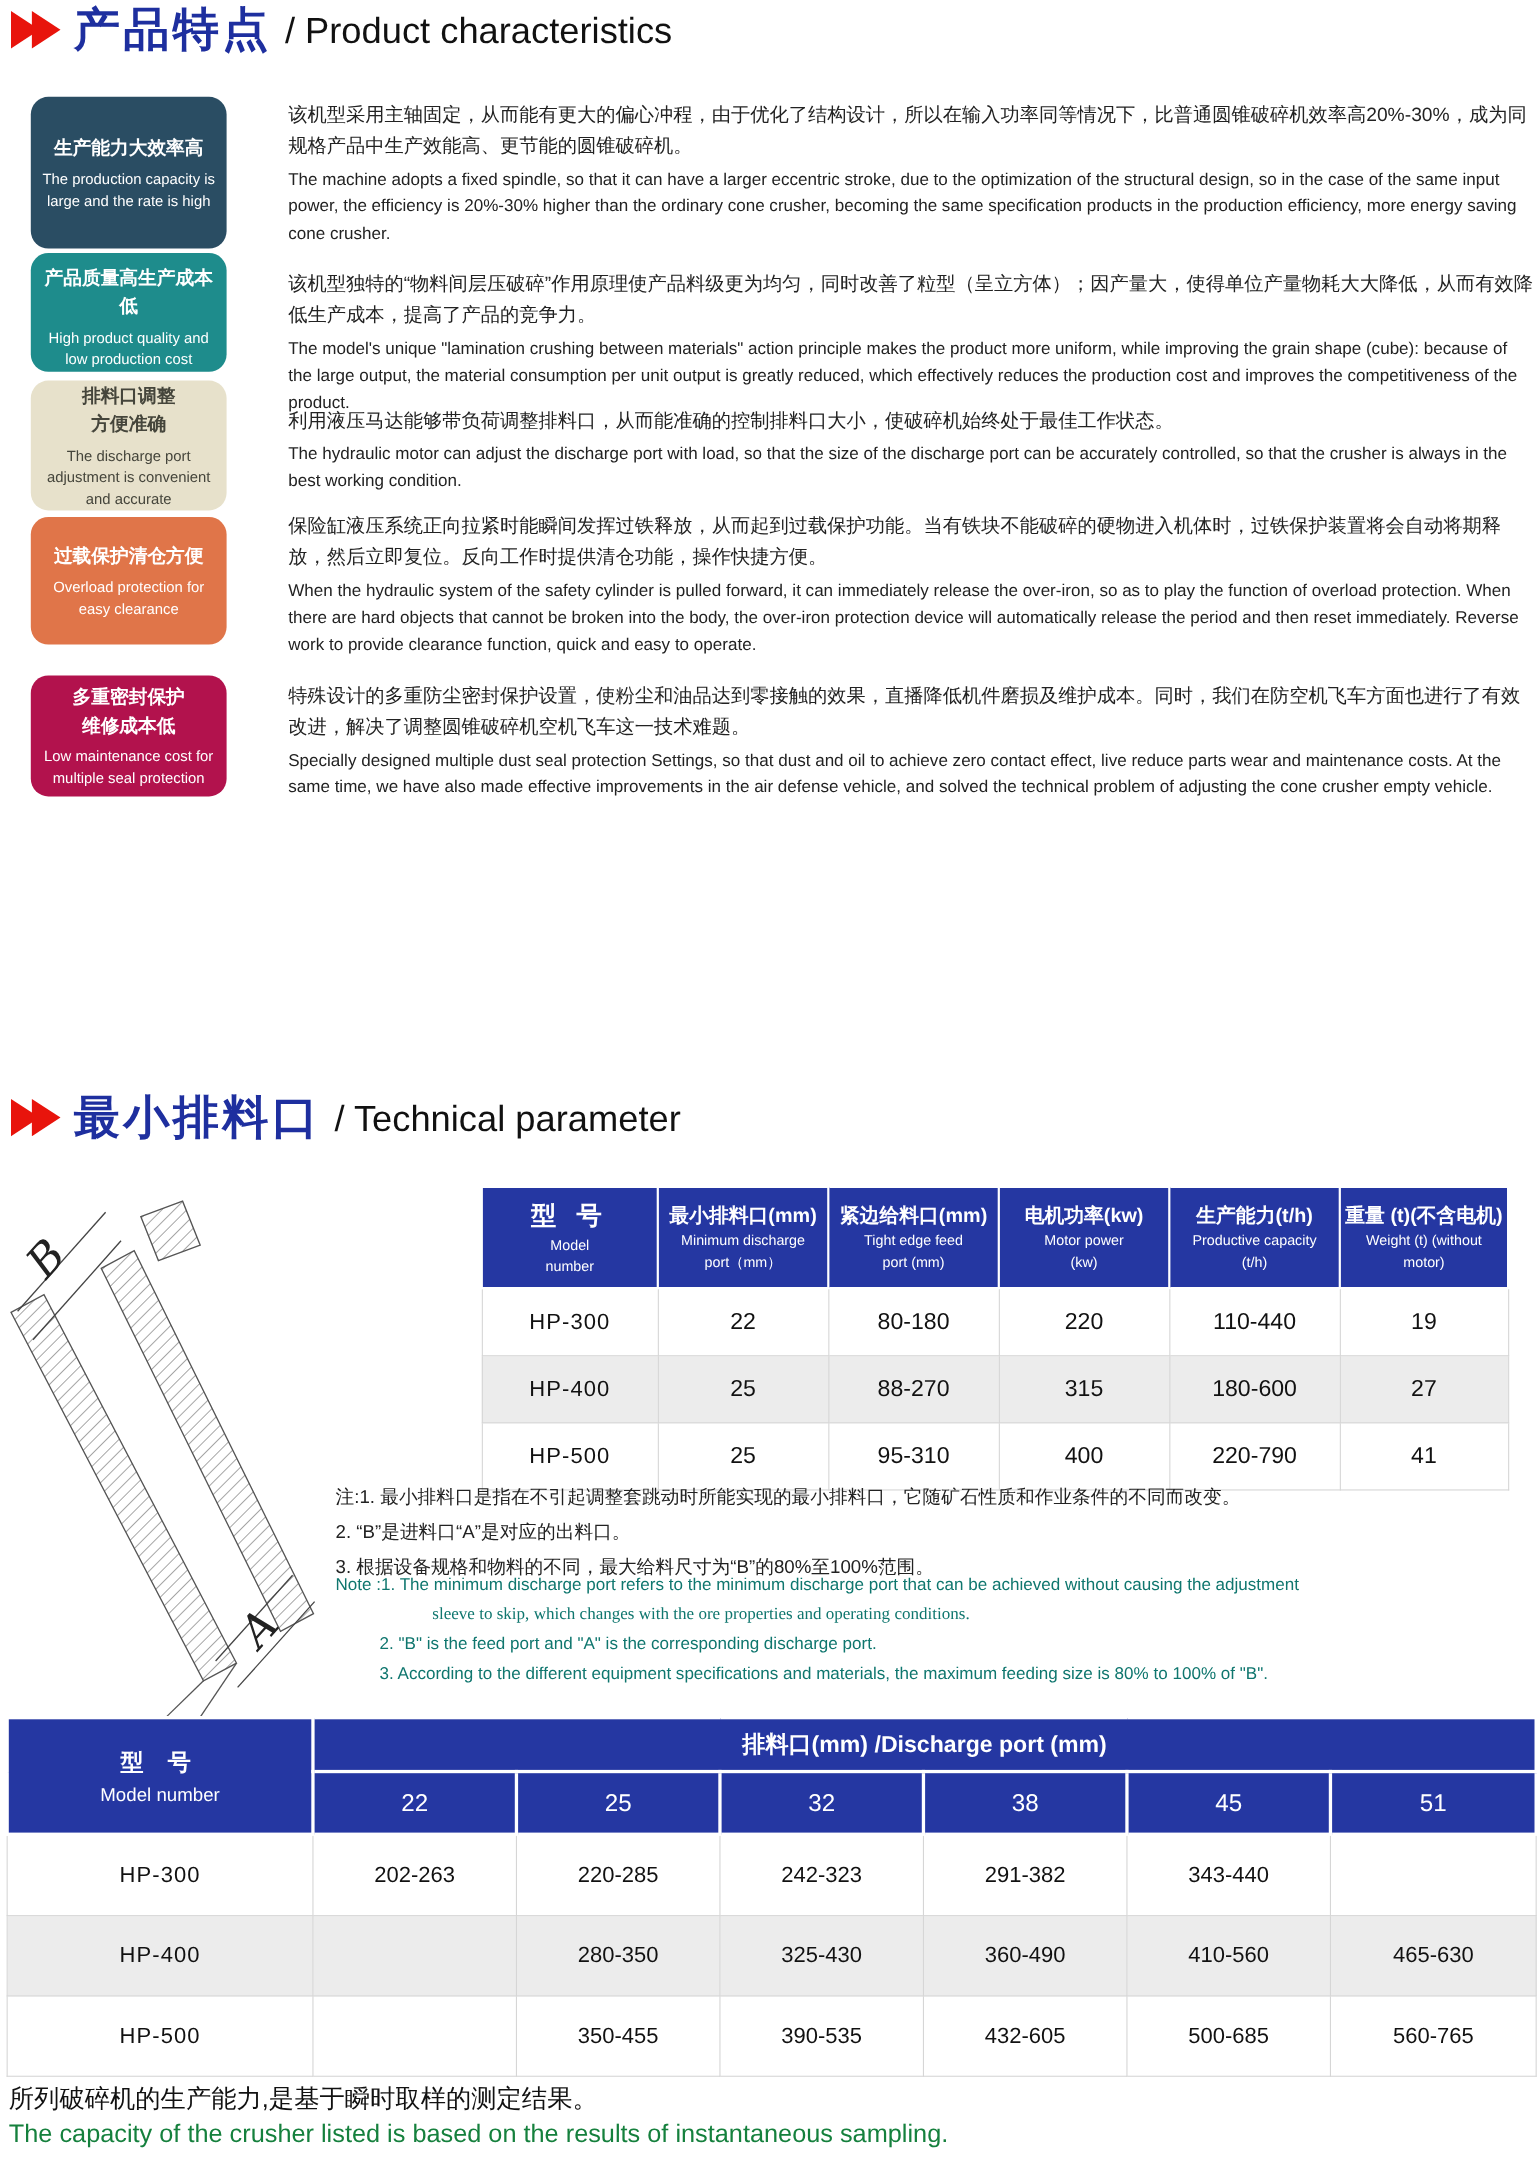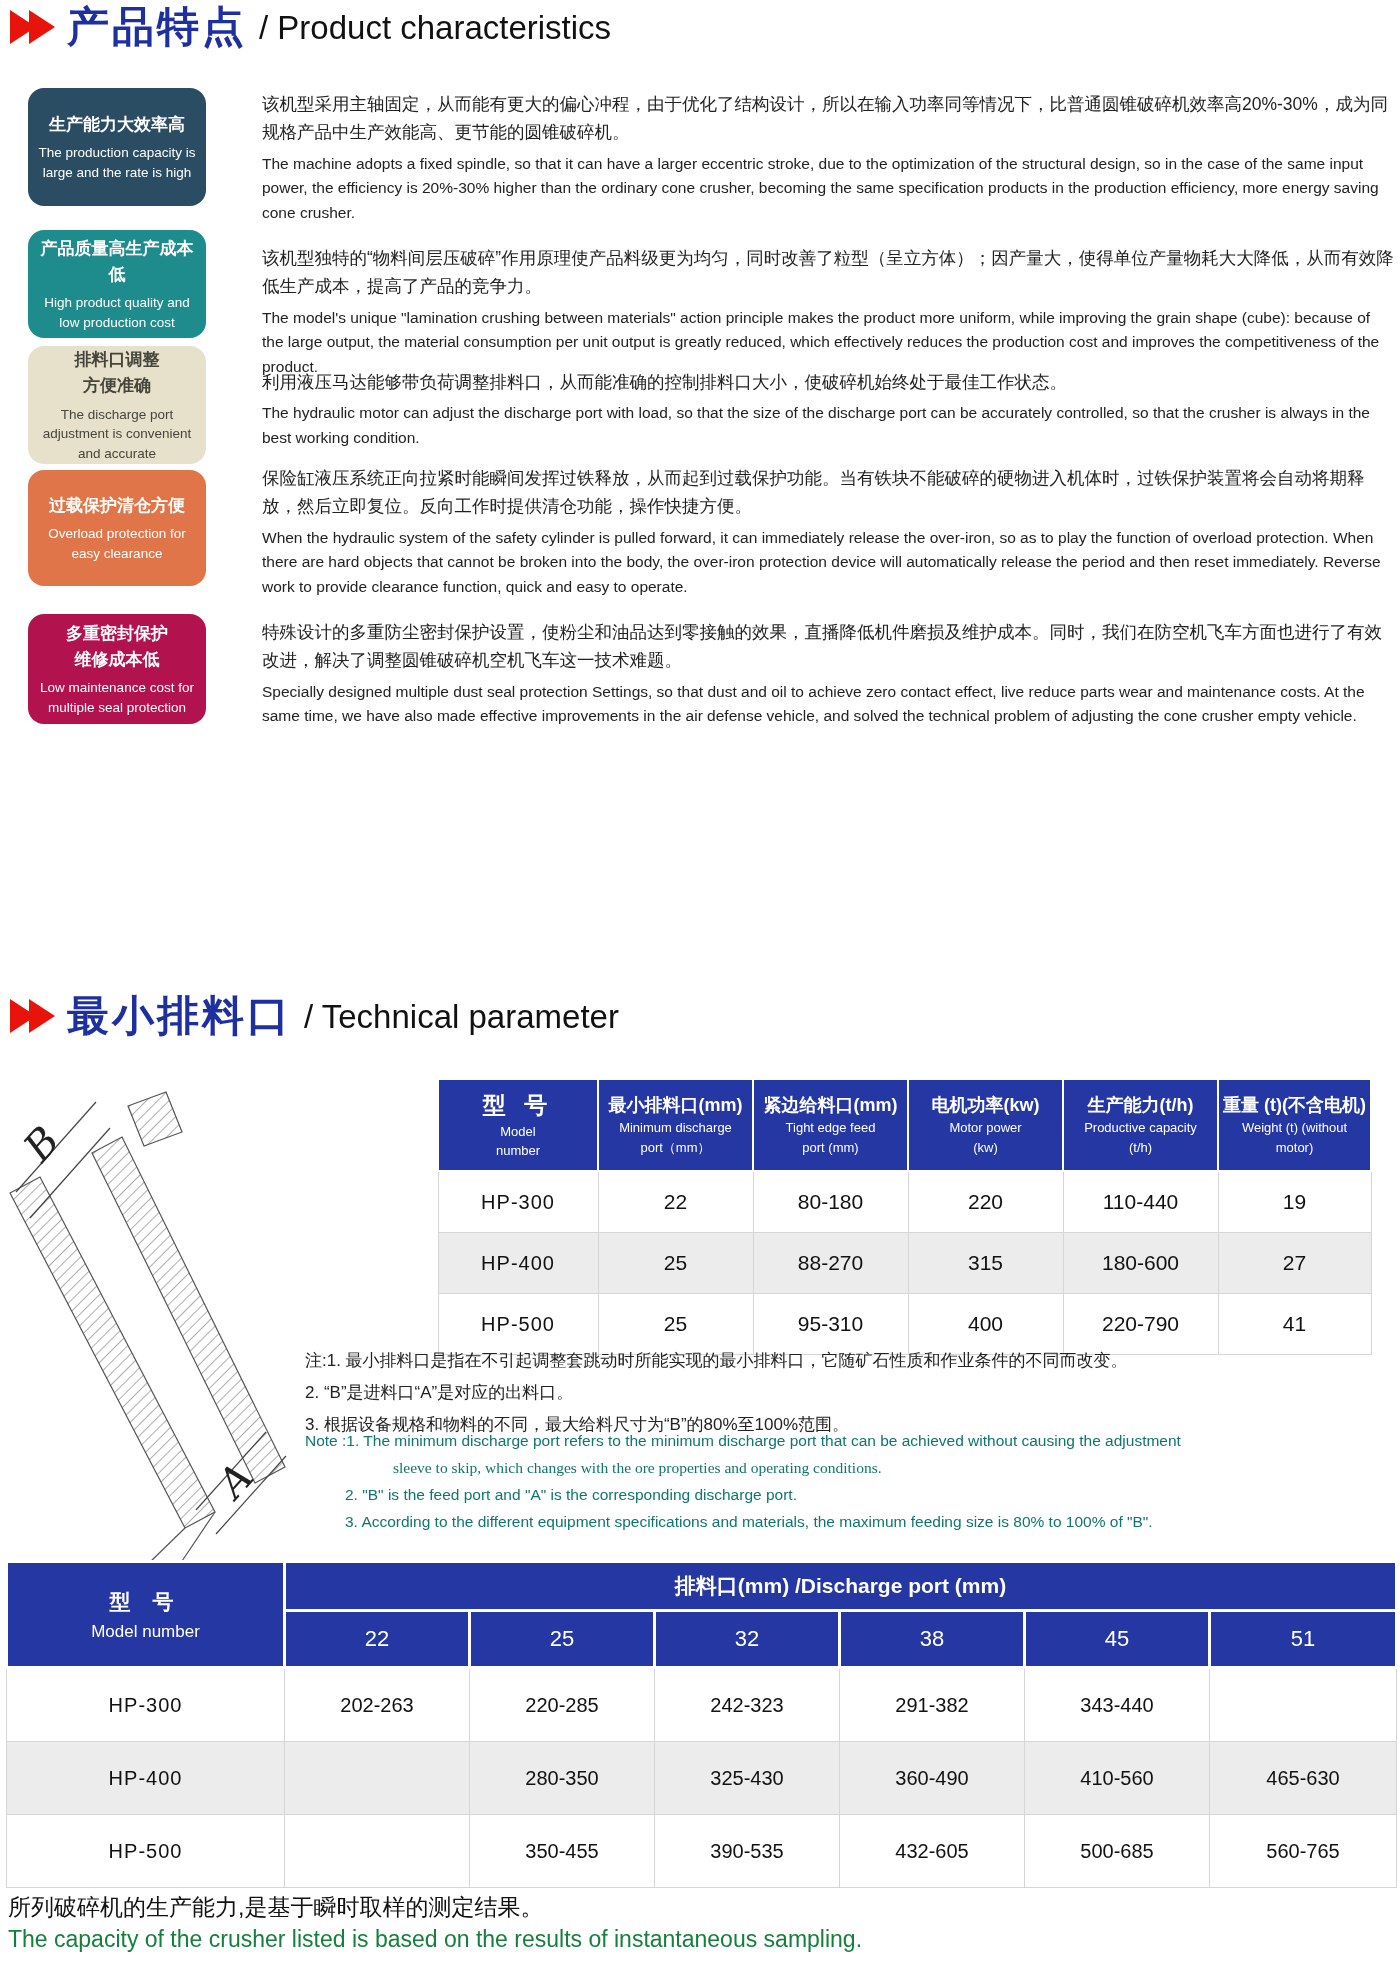--- a/index.html
+++ b/index.html
@@ -82,25 +82,25 @@
 
   <div class="sec-head" style="top:6px;left:10px;">
     <span class="arrows">
       <span class="tri"></span>
       <span class="tri"></span>
     </span>
     <span class="zh">产品特点</span>
     <span class="en">/ Product characteristics</span>
   </div>
 
-  <div class="feature-box box-1" style="top:88px;height:118px;">
+  <div class="feature-box box-1" style="top:88px;height:138px;">
     <div class="fb-zh">生产能力大效率高</div>
     <div class="fb-en">The production capacity is large and the rate is high</div>
   </div>
-  <div class="feature-box box-2" style="top:230px;height:108px;">
+  <div class="feature-box box-2" style="top:230px;height:108px;justify-content:space-between;">
     <div class="fb-zh">产品质量高生产成本低</div>
     <div class="fb-en">High product quality and low production cost</div>
   </div>
   <div class="feature-box box-3" style="top:346px;height:118px;">
     <div class="fb-zh">排料口调整
 方便准确</div>
     <div class="fb-en">The discharge port adjustment is convenient and accurate</div>
   </div>
   <div class="feature-box box-4" style="top:470px;height:116px;">
     <div class="fb-zh">过载保护清仓方便</div>

